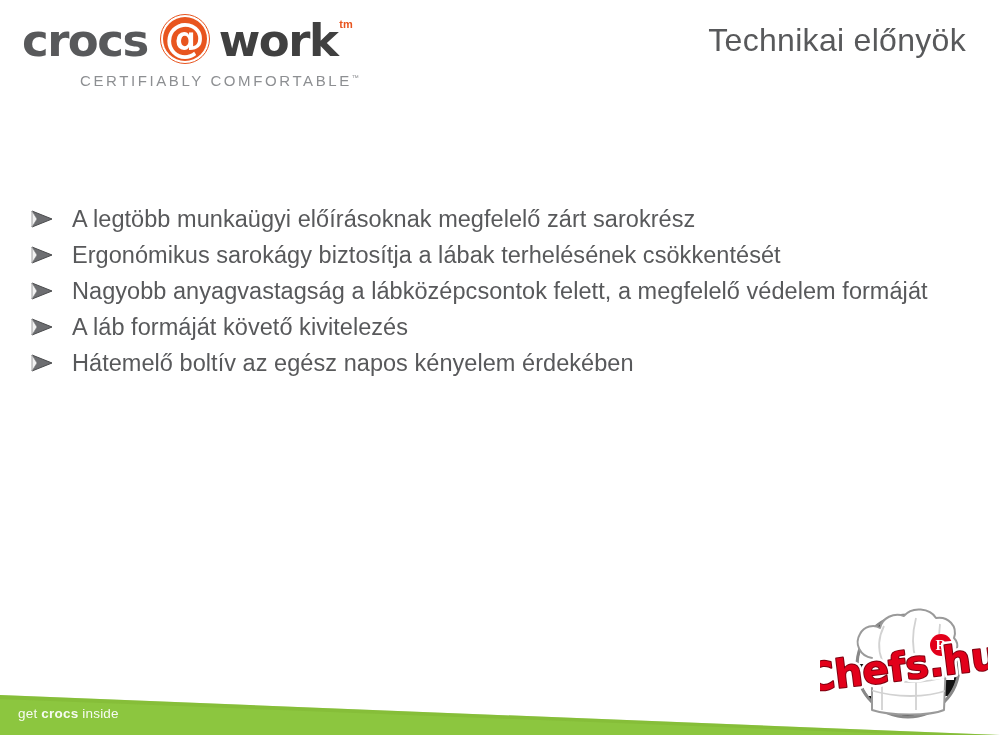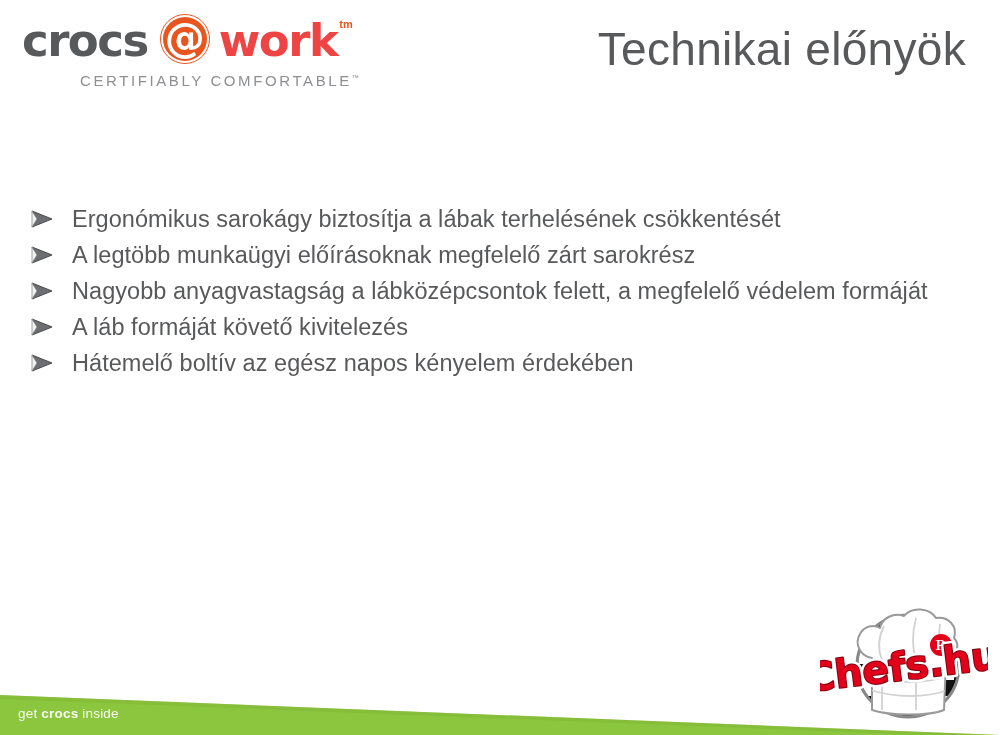--- a/index.html
+++ b/index.html
@@ -78,21 +78,21 @@
     font-weight: bold;
     line-height: 1;
     padding-bottom: 3px;
     box-sizing: border-box;
   }
   .logo-work {
     font-family: "DejaVu Sans", sans-serif;
     font-weight: bold;
     font-size: 45px;
     letter-spacing: -1.5px;
-    color: #ef4444;
+    color: #404040;
     line-height: 1;
   }
   .logo-tm {
     font-family: "Liberation Sans", sans-serif;
     font-size: 11px;
     font-weight: bold;
     color: #e8551f;
     align-self: flex-start;
     margin-top: 4px;
     margin-left: 2px;
@@ -111,21 +111,21 @@
     font-size: 7px;
     letter-spacing: 0;
   }
 
   
   #page-title {
     position: absolute;
     right: 34px;
     top: 22px;
     font-family: "Liberation Sans", sans-serif;
-    font-size: 46px;
+    font-size: 32px;
     font-weight: 400;
     color: #58595b;
     letter-spacing: 0.3px;
     white-space: nowrap;
   }
 
   
   #bullet-list {
     position: absolute;
     left: 30px;
@@ -212,31 +212,31 @@
 
   <div id="bullet-list">
 
     <div class="bullet-row">
       <span class="bullet-marker">
         <svg width="26" height="20" viewBox="0 0 26 20">
             <path d="M2 2 L22 10 L2 18 L7 10 Z" fill="#6d6e71" stroke="#4a4b4d" stroke-width="1" stroke-linejoin="round"></path>
             <path d="M2 2 L7 10 L2 18 Z" fill="#f2f2f2" stroke="#8a8b8d" stroke-width="0.8"></path>
           </svg>
       </span>
+      <span class="bullet-text">A legtöbb munkaügyi előírásoknak megfelelő zárt sarokrész</span>
+    </div>
+
+    <div class="bullet-row">
+      <span class="bullet-marker">
+        <svg width="26" height="20" viewBox="0 0 26 20">
+            <path d="M2 2 L22 10 L2 18 L7 10 Z" fill="#6d6e71" stroke="#4a4b4d" stroke-width="1" stroke-linejoin="round"></path>
+            <path d="M2 2 L7 10 L2 18 Z" fill="#f2f2f2" stroke="#8a8b8d" stroke-width="0.8"></path>
+          </svg>
+      </span>
       <span class="bullet-text">Ergonómikus sarokágy biztosítja a lábak terhelésének csökkentését</span>
-    </div>
-
-    <div class="bullet-row">
-      <span class="bullet-marker">
-        <svg width="26" height="20" viewBox="0 0 26 20">
-            <path d="M2 2 L22 10 L2 18 L7 10 Z" fill="#6d6e71" stroke="#4a4b4d" stroke-width="1" stroke-linejoin="round"></path>
-            <path d="M2 2 L7 10 L2 18 Z" fill="#f2f2f2" stroke="#8a8b8d" stroke-width="0.8"></path>
-          </svg>
-      </span>
-      <span class="bullet-text">A legtöbb munkaügyi előírásoknak megfelelő zárt sarokrész</span>
     </div>
 
 
 
 
     <div class="bullet-row">
       <span class="bullet-marker">
         <svg width="26" height="20" viewBox="0 0 26 20">
             <path d="M2 2 L22 10 L2 18 L7 10 Z" fill="#6d6e71" stroke="#4a4b4d" stroke-width="1" stroke-linejoin="round"></path>
             <path d="M2 2 L7 10 L2 18 Z" fill="#f2f2f2" stroke="#8a8b8d" stroke-width="0.8"></path>

